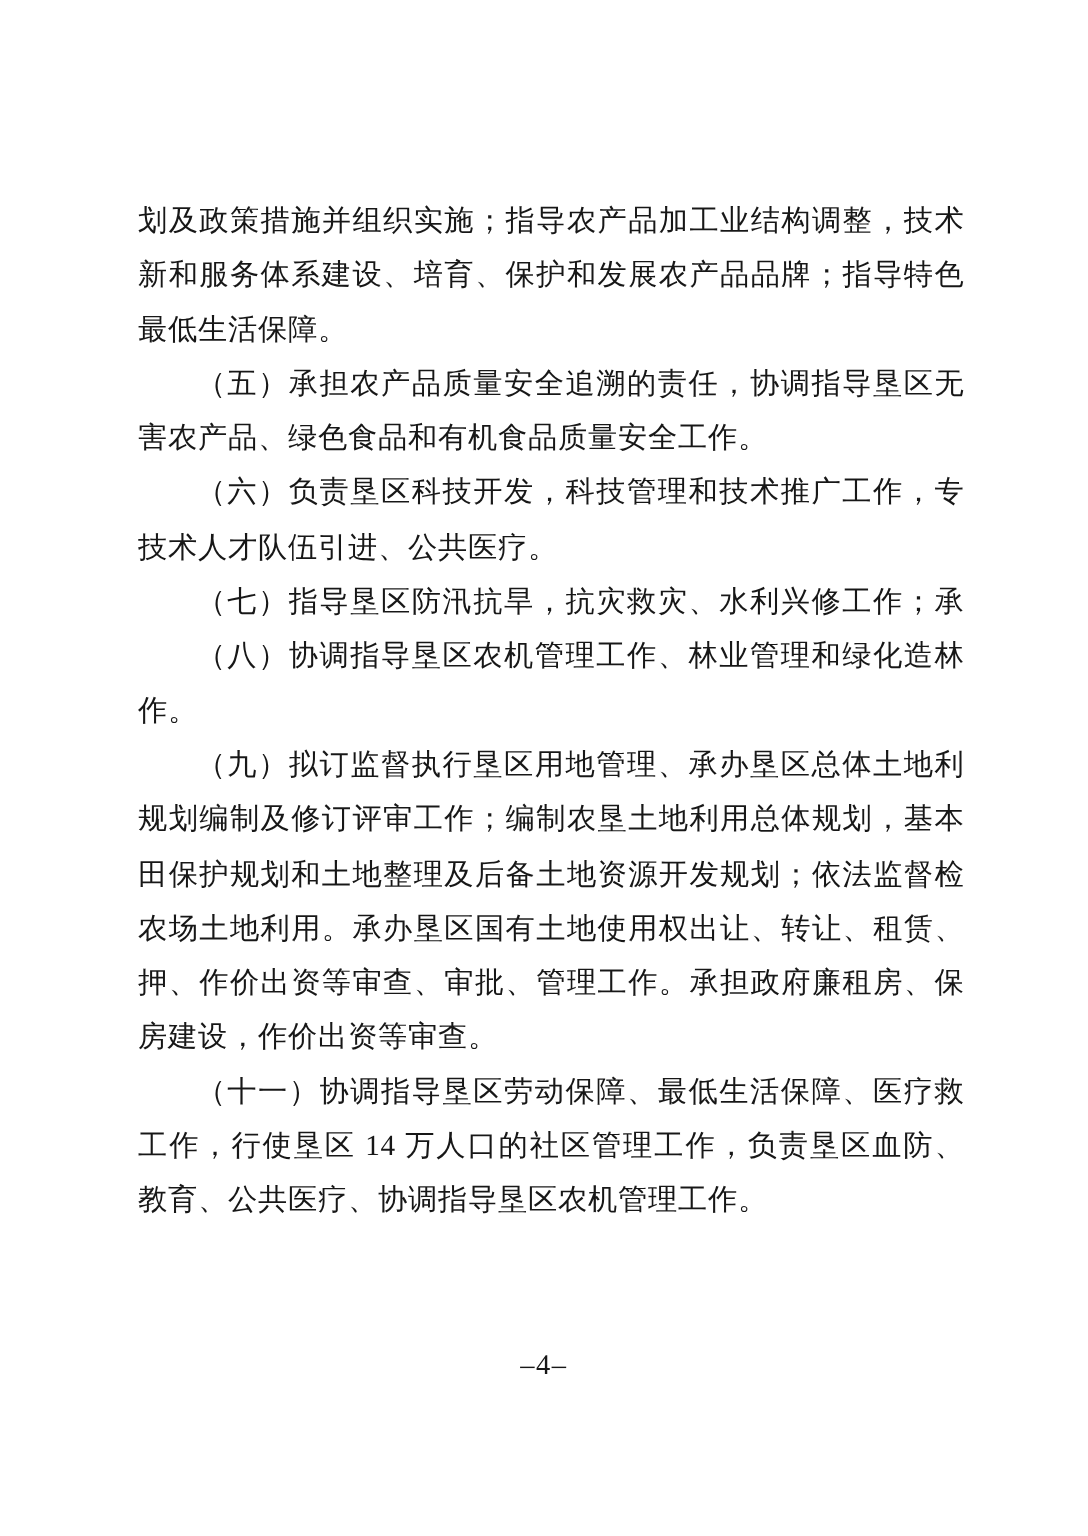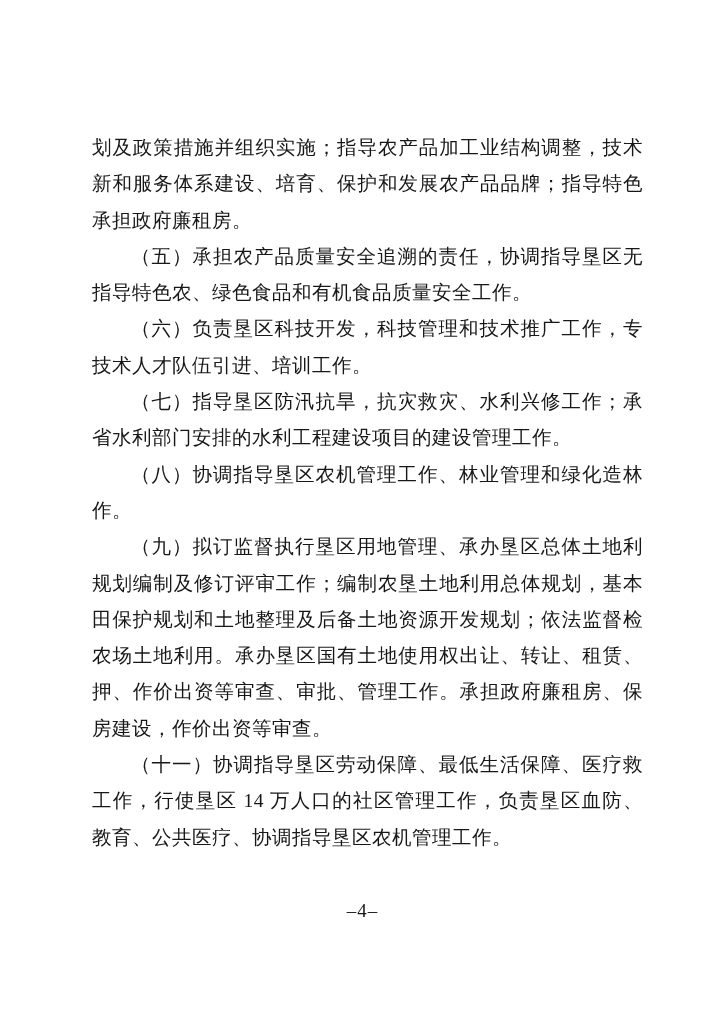--- a/index.html
+++ b/index.html
@@ -58,33 +58,32 @@
   }
 </style>
 </head>
 <body>
 
 <div class="page" style="background: rgb(255, 255, 255); color: rgb(23, 23, 23);">
   <div class="textblock" id="textblock">
       <div class="paragraph">
         <div class="line full">划及政策措施并组织实施；指导农产品加工业结构调整，技术创</div>
         <div class="line full">新和服务体系建设、培育、保护和发展农产品品牌；指导特色农</div>
-        <div class="line last">承担政府廉租房。</div>
+        <div class="line last">最低生活保障。</div>
       </div>
       <div class="paragraph">
         <div class="line full indent">（五）承担农产品质量安全追溯的责任，协调指导垦区无公</div>
-        <div class="line last">指导特色农、绿色食品和有机食品质量安全工作。</div>
+        <div class="line last">害农产品、绿色食品和有机食品质量安全工作。</div>
       </div>
       <div class="paragraph">
         <div class="line full indent">（六）负责垦区科技开发，科技管理和技术推广工作，专业</div>
-        <div class="line last">技术人才队伍引进、培训工作。</div>
+        <div class="line last">技术人才队伍引进、公共医疗。</div>
       </div>
       <div class="paragraph">
         <div class="line full indent">（七）指导垦区防汛抗旱，抗灾救灾、水利兴修工作；承办</div>
-        <div class="line last">省水利部门安排的水利工程建设项目的建设管理工作。</div>
       </div>
       <div class="paragraph">
         <div class="line full indent">（八）协调指导垦区农机管理工作、林业管理和绿化造林工</div>
         <div class="line last">作。</div>
       </div>
       <div class="paragraph">
         <div class="line full indent">（九）拟订监督执行垦区用地管理、承办垦区总体土地利用</div>
         <div class="line full">规划编制及修订评审工作；编制农垦土地利用总体规划，基本农</div>
         <div class="line full">田保护规划和土地整理及后备土地资源开发规划；依法监督检查</div>
         <div class="line full">农场土地利用。承办垦区国有土地使用权出让、转让、租赁、抵</div>

